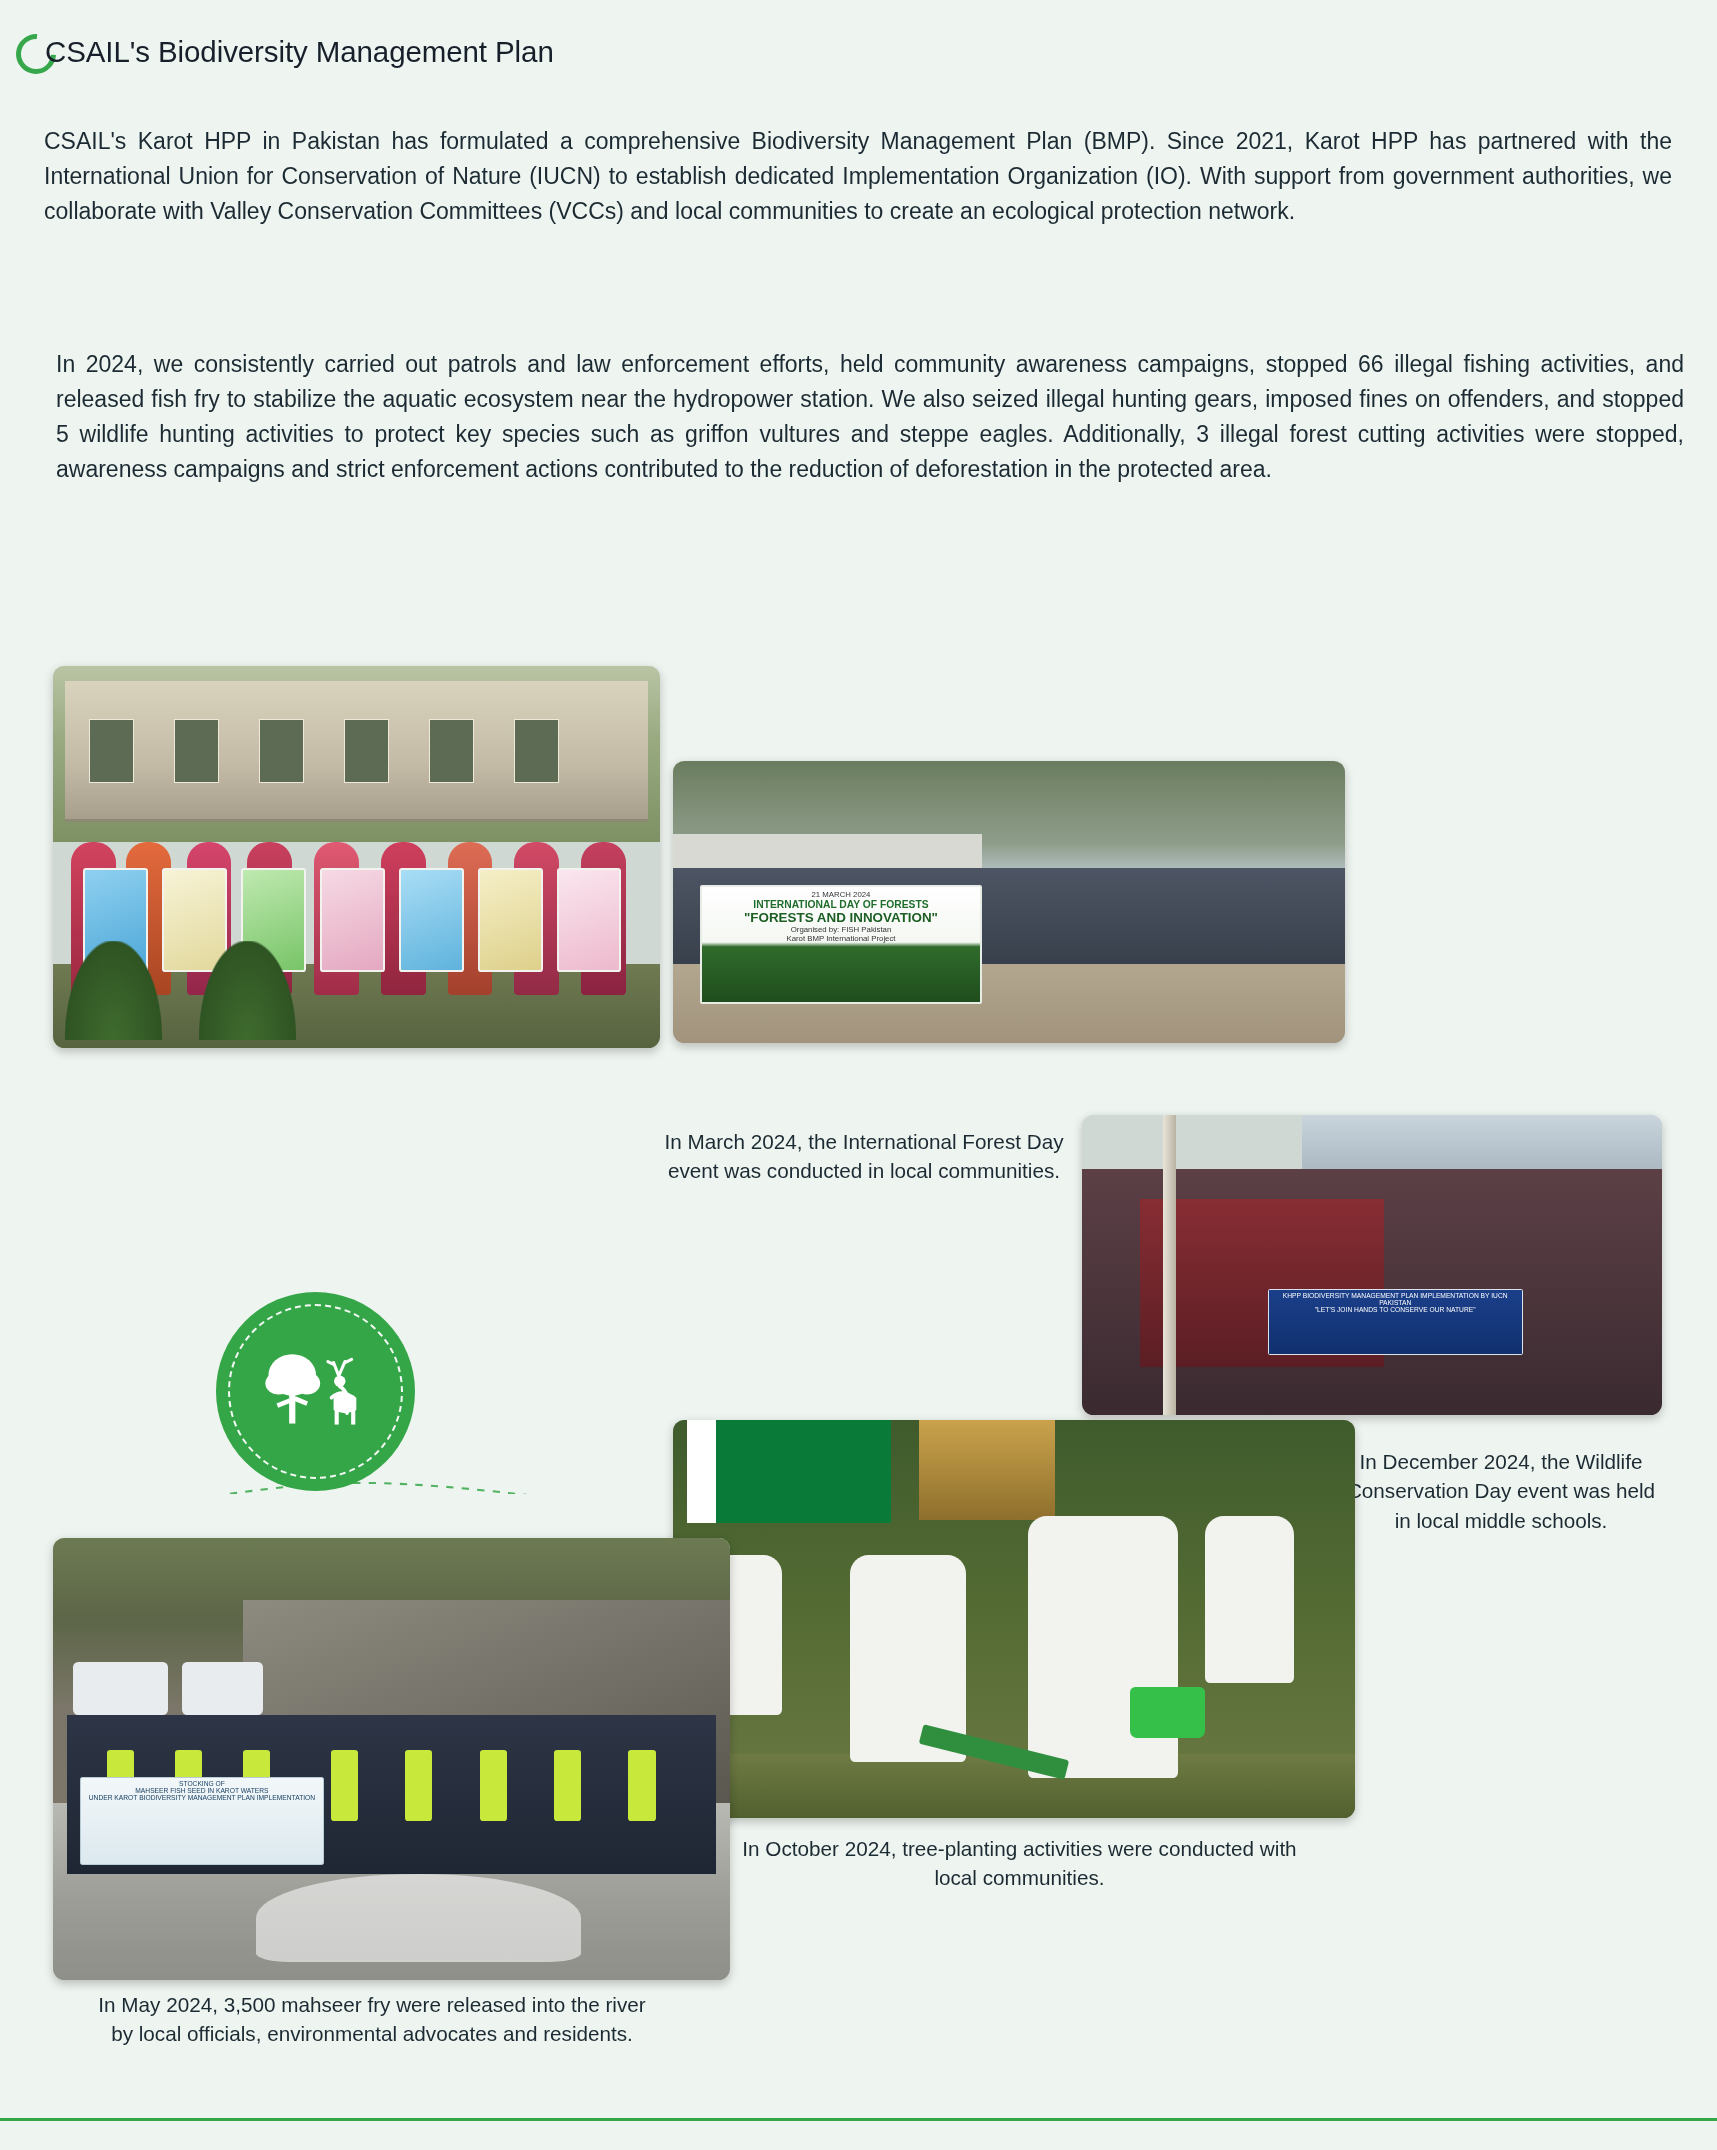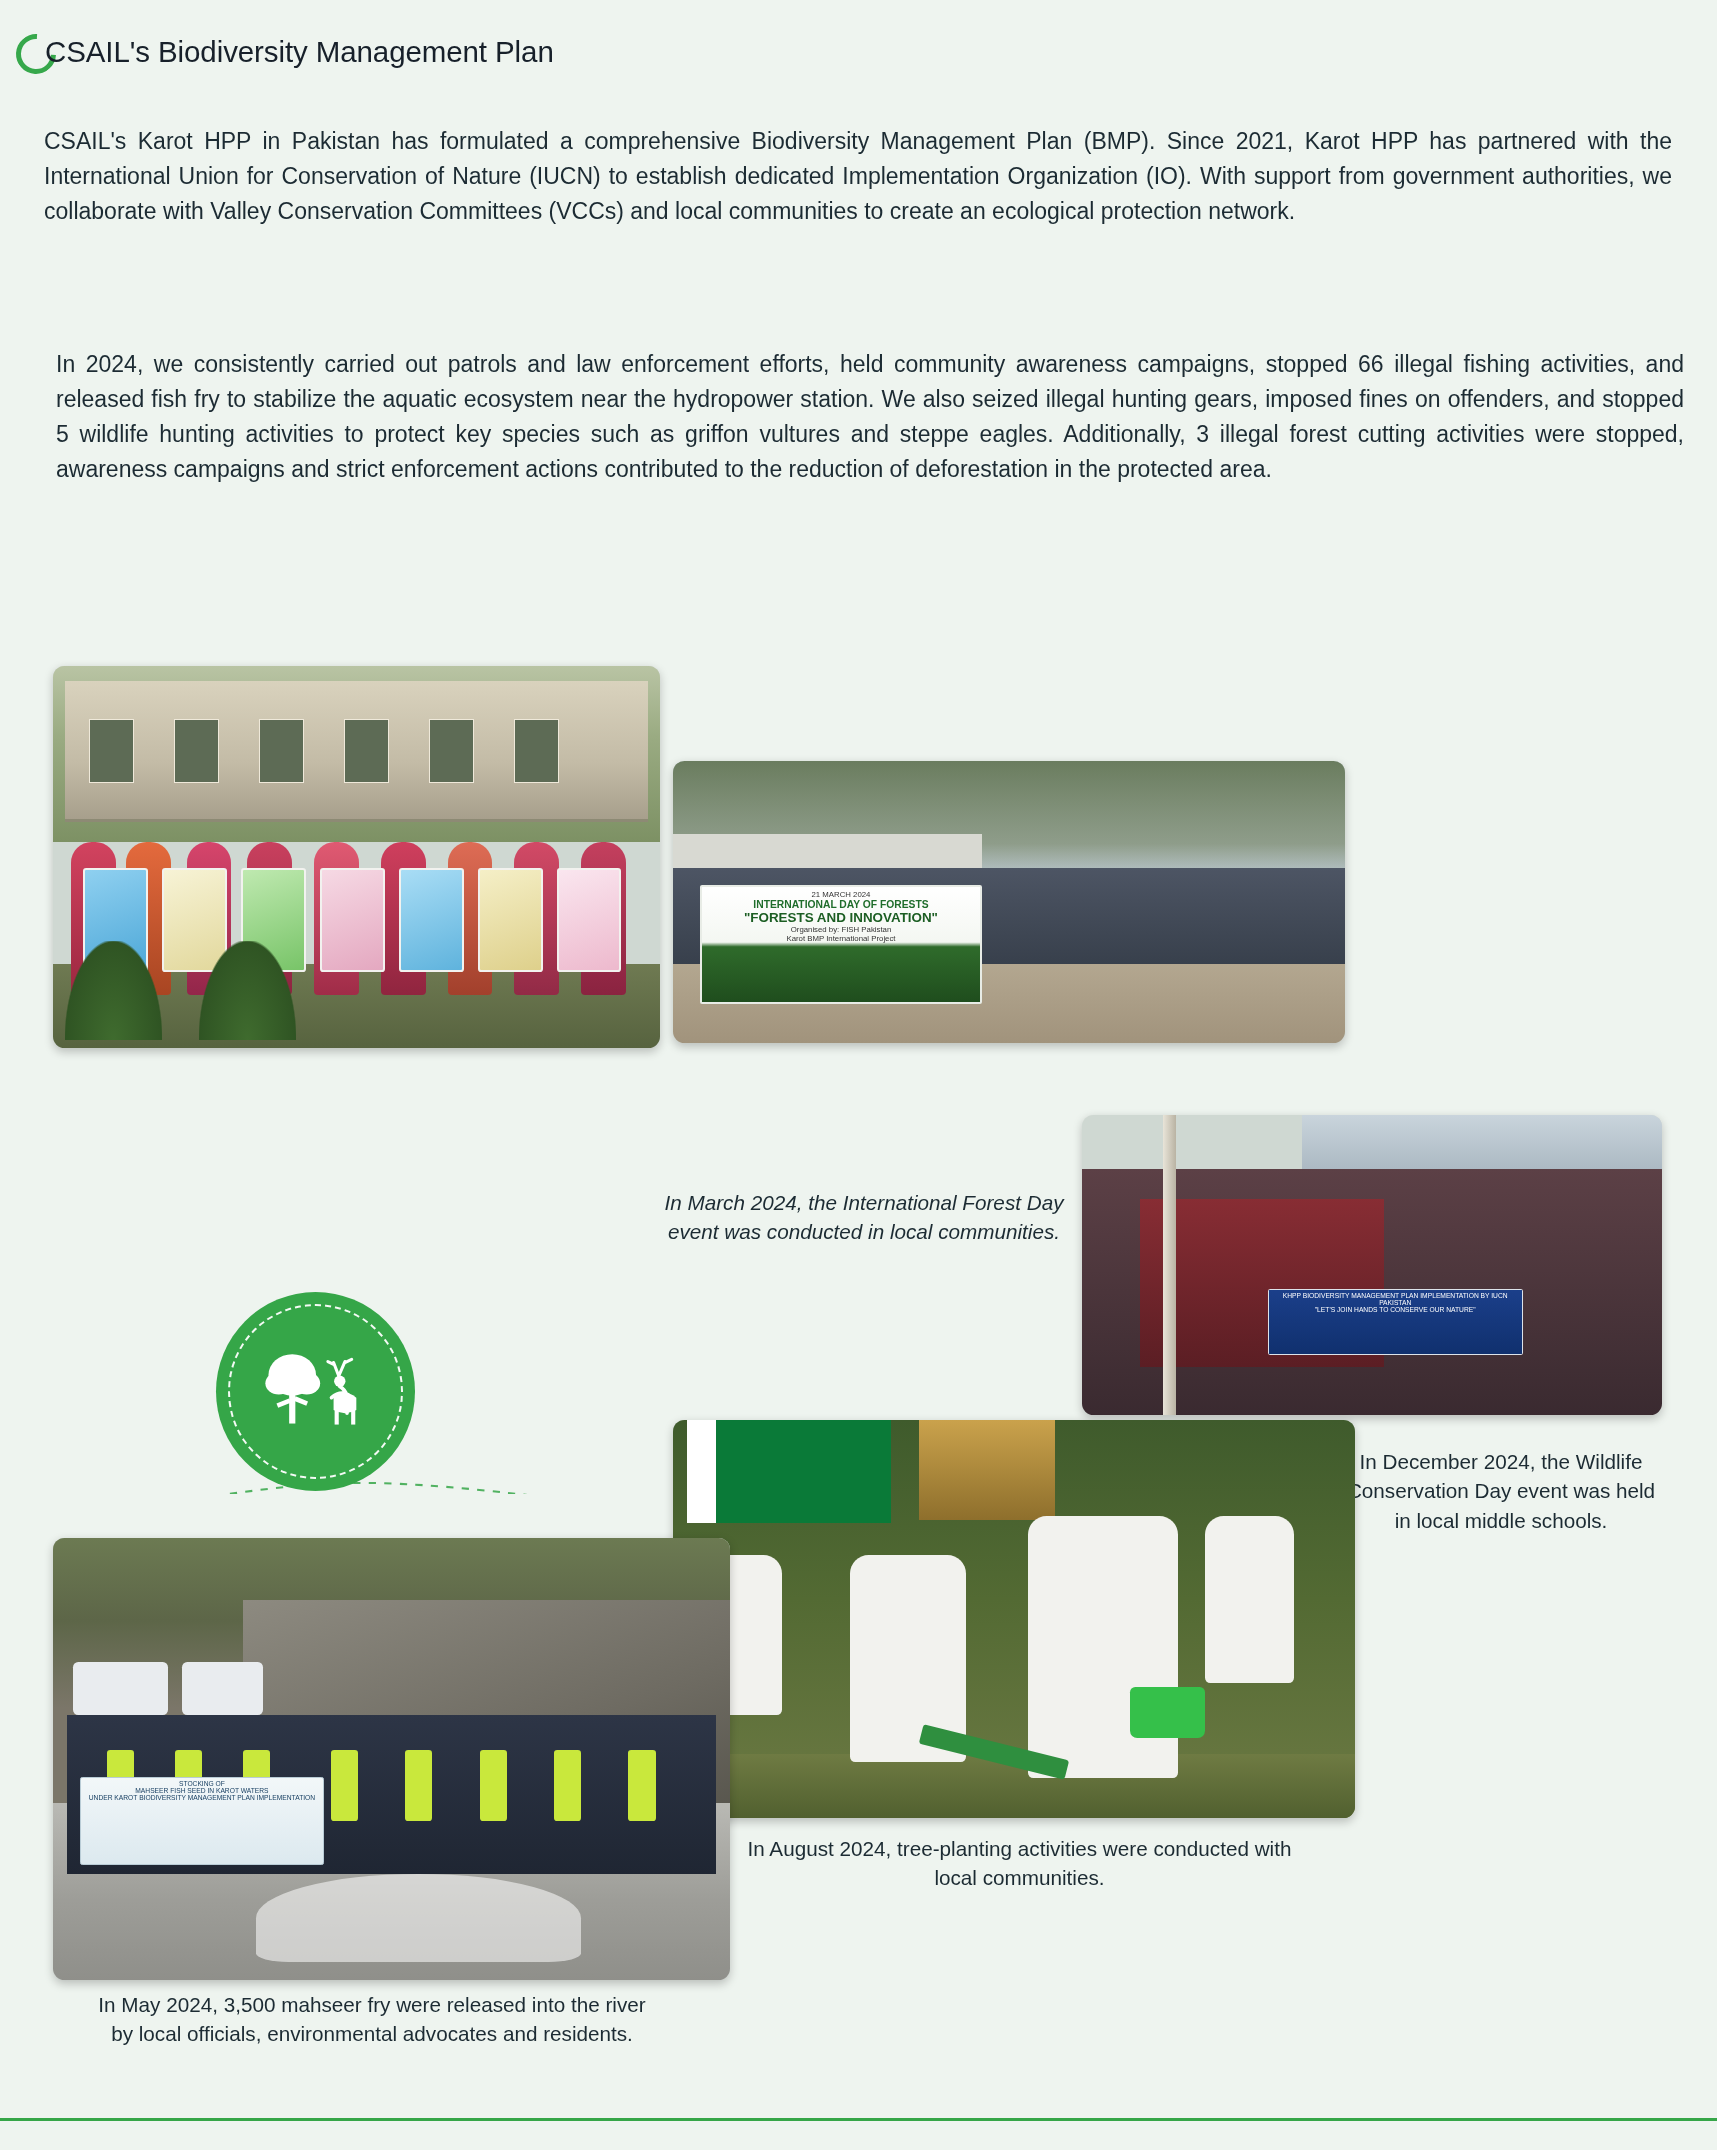--- a/index.html
+++ b/index.html
@@ -193,21 +193,21 @@
     position: absolute;
     inset: 12.4px;
     border-radius: 50%;
     border: 2.6px dashed rgba(255,255,255,0.95);
   }
   .badge svg { position: relative; z-index: 2; }
   .dots { position: absolute; left: 0; top: 1287px; width: 1717px; height: 207px; pointer-events: none; }
 
   
   #cap1 { left: 40px; top: 1059px; width: 633px; }
-  #cap2 { left: 652px; top: 1188px; width: 424px; font-style: italic; }
+  #cap2 { left: 652px; top: 1127px; width: 424px; }
   #cap3 { left: 1341px; top: 1447px; width: 320px; }
   #cap4 { left: 734px; top: 1834px; width: 571px; }
   #cap5 { left: 98px; top: 1990px; width: 548px; }
 
   
   .footer-rule {
     position: absolute;
     left: 0; bottom: 30px;
     width: 100%; height: 3.1px;
     background: #35a648;
@@ -303,21 +303,21 @@
       <div class="port"></div>
       <div class="ground"></div>
       <div class="man" style="left:4%;  bottom:26%; width:12%; height:40%;"></div>
       <div class="man" style="left:26%; bottom:14%; width:17%; height:52%;"></div>
       <div class="man" style="left:52%; bottom:10%; width:22%; height:66%;"></div>
       <div class="man" style="left:78%; bottom:34%; width:13%; height:42%;"></div>
       <div class="shovel"></div>
       <div class="can"></div>
     </div>
   </div>
-  <div class="caption" id="cap4">In August 2024, tree-planting activities were conducted with local communities.</div>
+  <div class="caption" id="cap4">In October 2024, tree-planting activities were conducted with local communities.</div>
 
   <div class="photo" id="photo5">
     <div class="inner">
       <div class="hill"></div>
       <div class="rock"></div>
       <div class="road"></div>
       <div class="car" style="left:3%;  width:14%;"></div>
       <div class="car" style="left:19%; width:12%;"></div>
       <div class="crowd"></div>
       <div class="vest" style="left:8%"></div>

